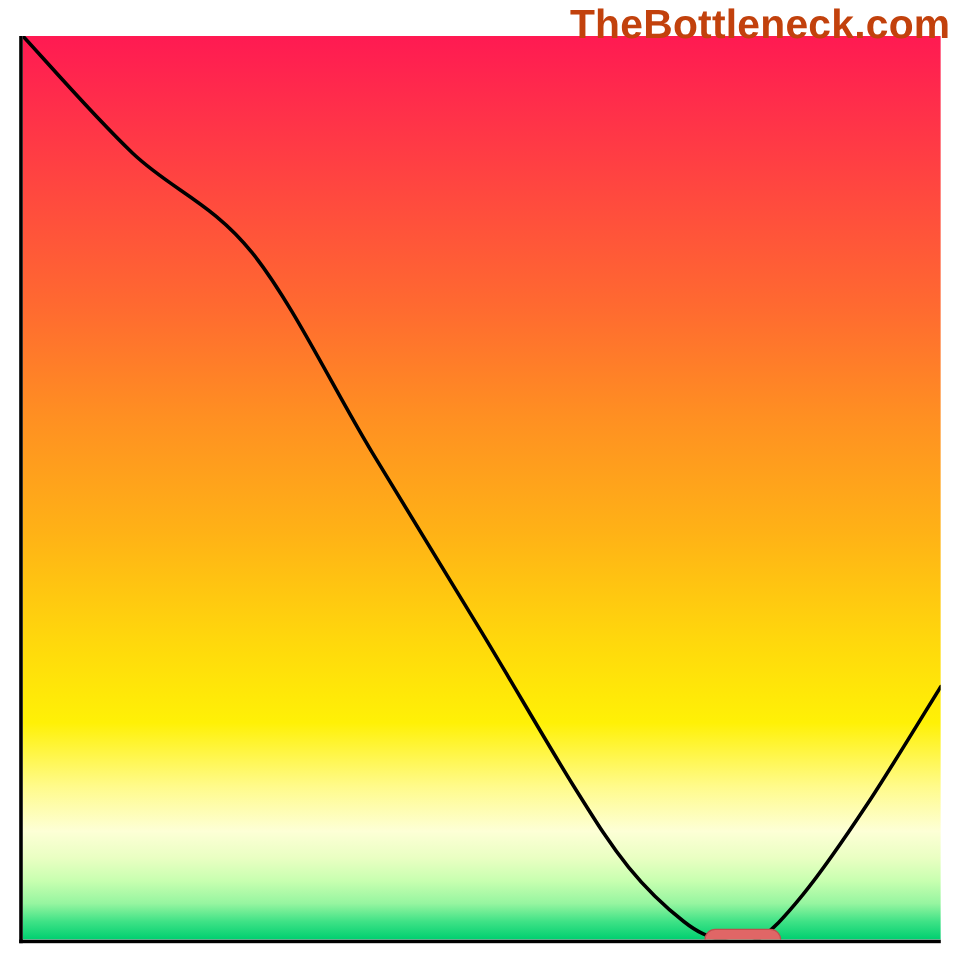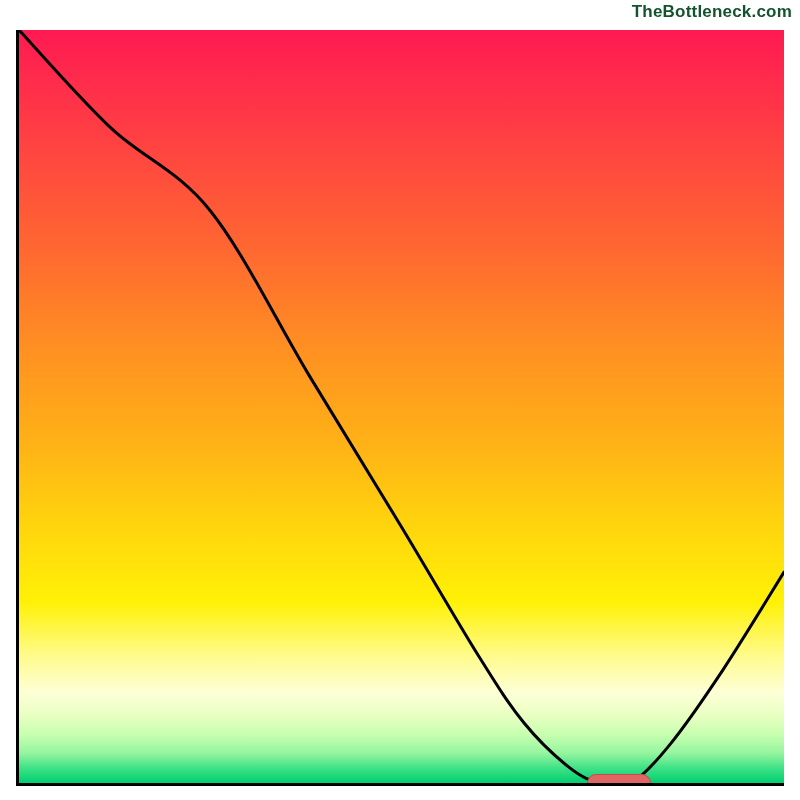--- a/index.html
+++ b/index.html
@@ -13,23 +13,23 @@
   }
   .frame {
     position: relative;
     width: 800px;
     height: 800px;
   }
   .watermark {
     position: absolute;
     top: 2px;
     right: 8px;
-    font-size: 17px;
+    font-size: 34px;
     font-weight: 600;
-    color: #14532d;
+    color: #c2410c;
     letter-spacing: 0.2px;
     z-index: 10;
   }
   .plot-area {
     position: absolute;
     left: 16px;
     top: 30px;
     width: 768px;
     height: 756px;
     border-left: 3px solid #000;

